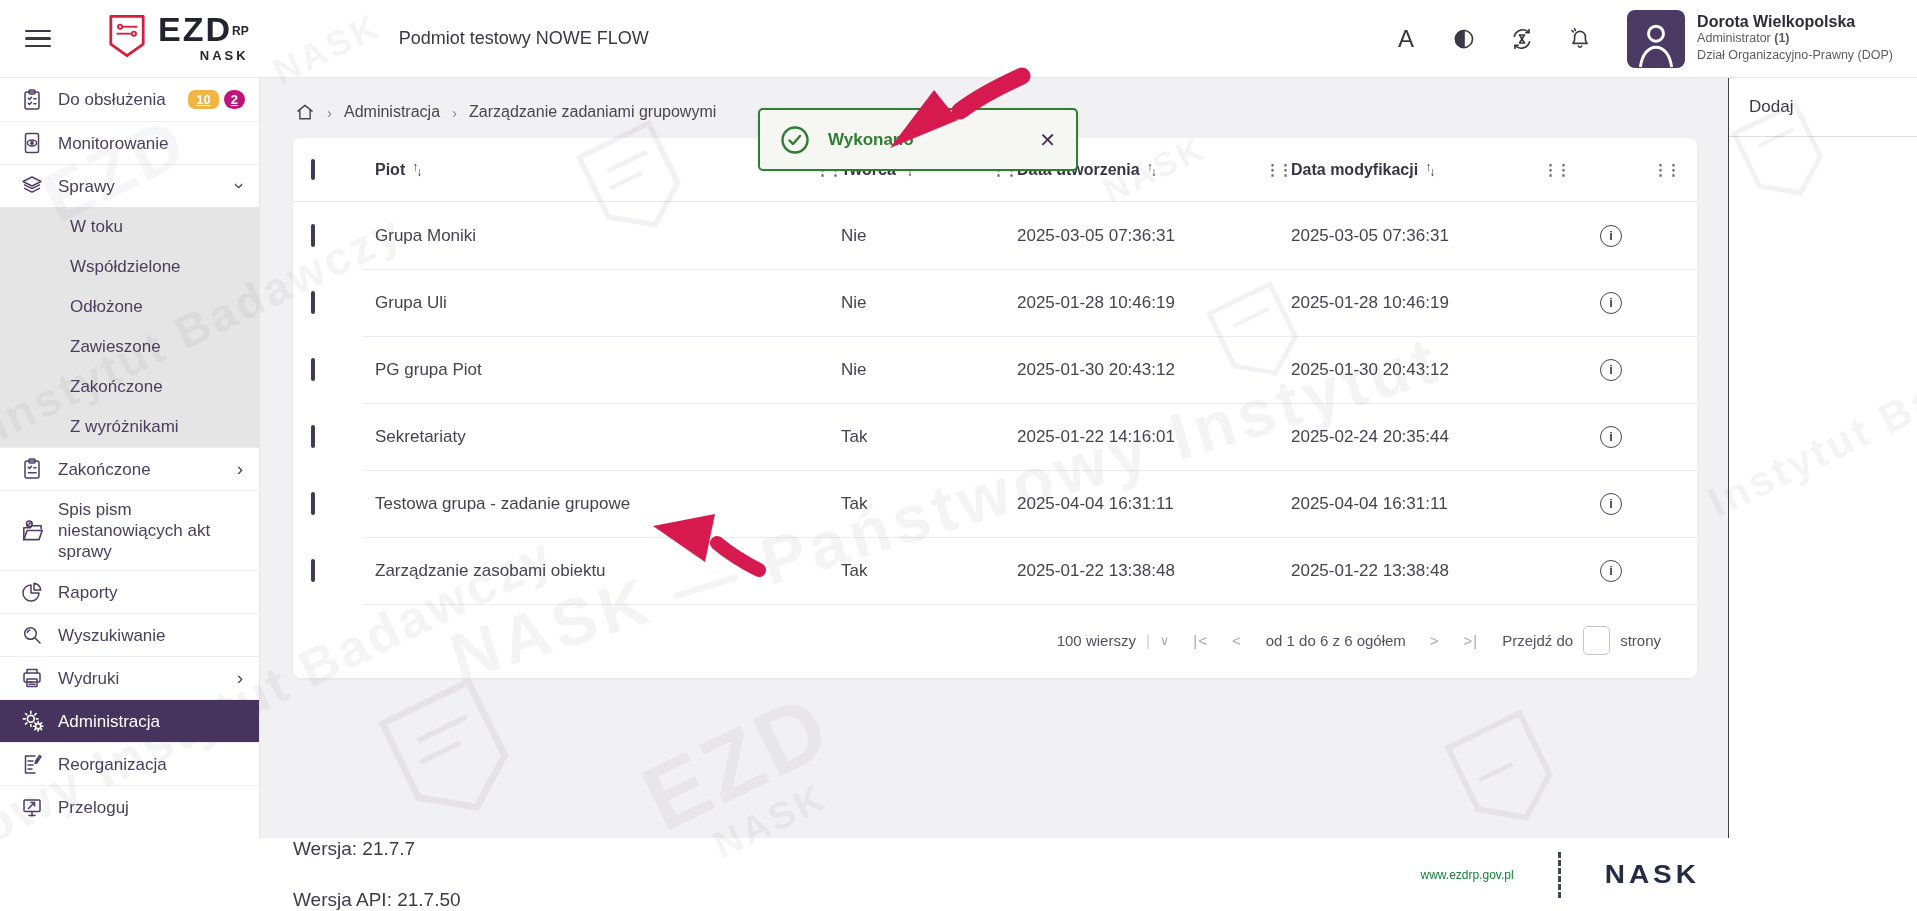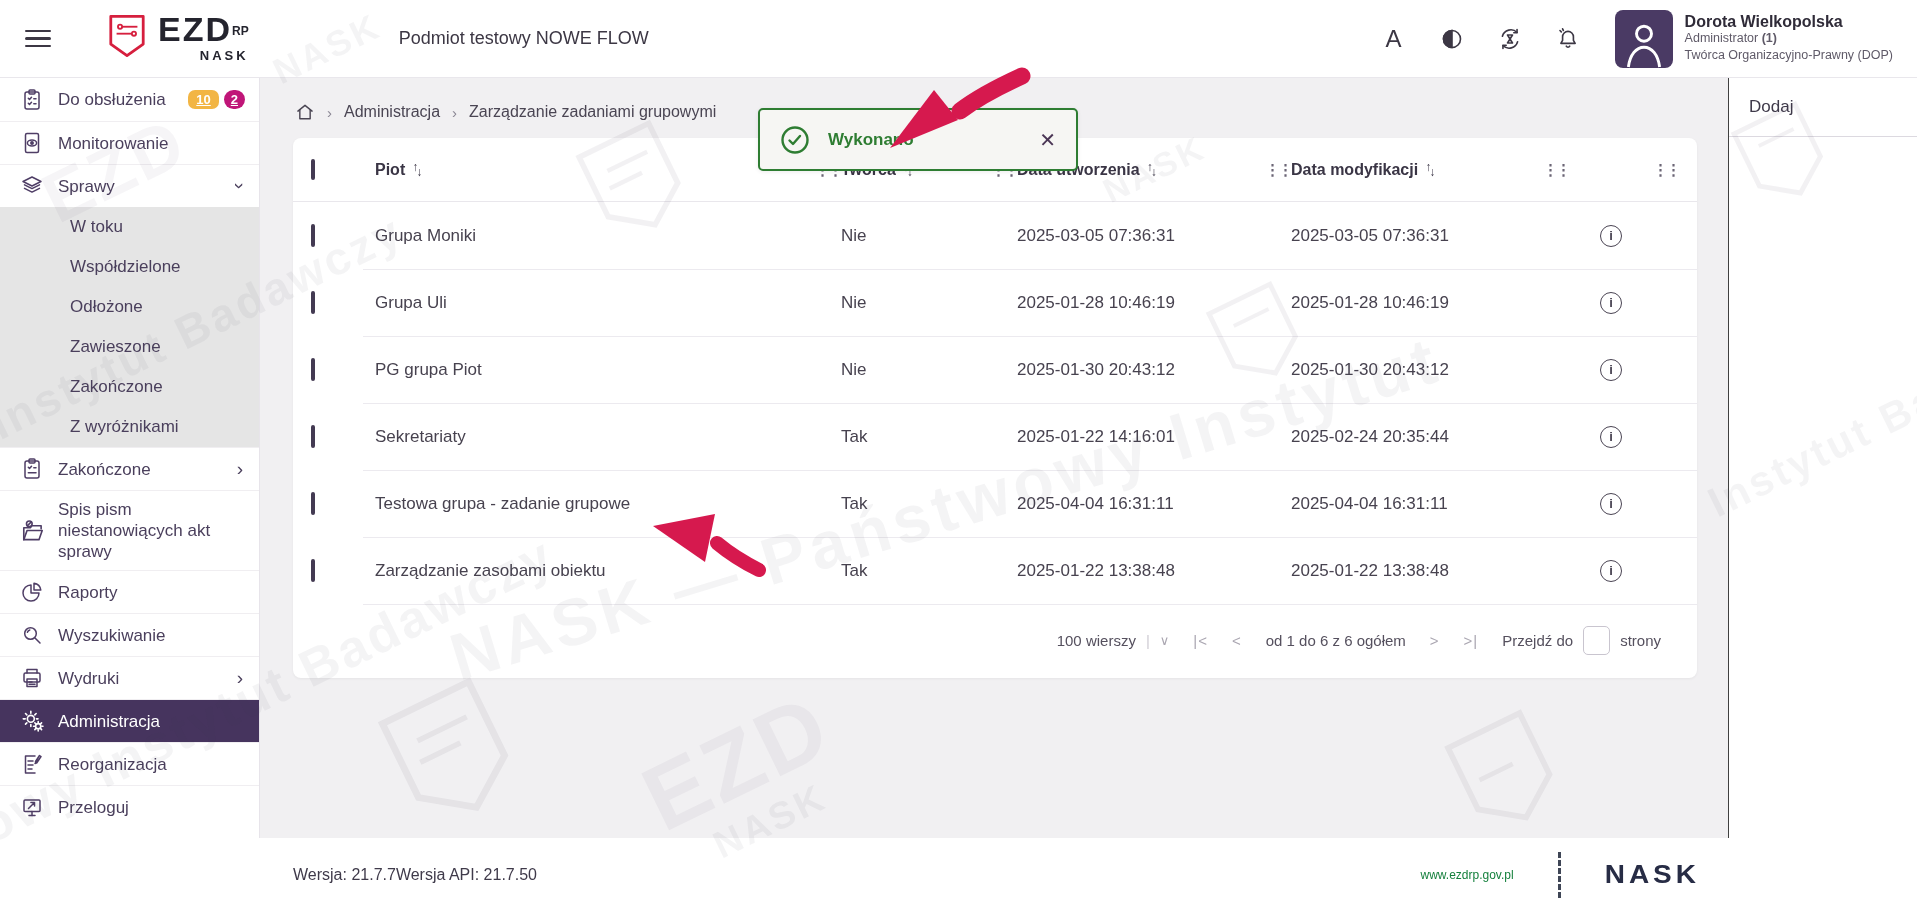--- a/index.html
+++ b/index.html
@@ -102,21 +102,21 @@
   .toast { position:absolute; left:758px; top:108px; width:320px; height:63px; background:#f6f6f3;
     border:2px solid #2e7d32; border-radius:5px; display:flex; align-items:center; padding:0 20px;
     gap:18px; z-index:55; box-shadow:0 1px 4px rgba(0,0,0,.08); }
   .toast-msg { color:#2e7d32; font-weight:700; font-size:17px; }
   .toast-close { margin-left:auto; color:#4a3554; font-size:20px; cursor:pointer; }
   .annot { position:absolute; z-index:70; pointer-events:none; }
 
   
   .footer { position:absolute; left:0; top:838px; width:1917px; height:73px; background:#fff;
     display:flex; align-items:center; padding:0 217px 0 293px; z-index:25; }
-  .ver-block { display:flex; line-height:24px; font-size:16px; color:#3f3a4a; }
+  .ver-block { display:flex; flex-direction:column; line-height:24px; font-size:19px; color:#3f3a4a;gap:27px; }
   .footer-right { margin-left:auto; display:flex; align-items:center; gap:44px; }
   .site-link { font-size:12px; color:#15803d; cursor:pointer; }
   .dash-div { height:46px; border-left:3px dashed #3f4656; }
   .nask-logo { font-size:28px; font-weight:800; color:#272c45; letter-spacing:4px; transform:scaleY(.92); }
 
   
   .wm { position:absolute; transform:rotate(-26deg); font-weight:800; color:rgba(74,63,92,.06);
     white-space:nowrap; pointer-events:none; z-index:40; letter-spacing:3px; }
   .wm-logo { position:absolute; transform:rotate(-26deg); pointer-events:none; z-index:40;
     color:rgba(74,63,92,.07); }
@@ -180,21 +180,21 @@
     <div class="user-chip">
       <div class="avatar">
         <svg width="50" height="52" viewBox="0 0 24 24" fill="none" stroke="#fff" stroke-width="1.4">
           <circle cx="12" cy="8" r="3.6"></circle>
           <path d="M4.5 24c.8-6 3.8-9.5 7.5-9.5s6.7 3.5 7.5 9.5"></path>
         </svg>
       </div>
       <div class="user-meta">
         <span class="user-name">Dorota Wielkopolska</span>
         <span class="user-sub"><span>Administrator </span><b>(1)</b></span>
-        <span class="user-sub">Twórca Organizacyjno-Prawny (DOP)</span>
+        <span class="user-sub">Dział Organizacyjno-Prawny (DOP)</span>
       </div>
     </div>
   </div>
 
   <div class="sidebar">
 
     <div class="side-item">
       <span class="sicon">
         <svg width="24" height="24" viewBox="0 0 24 24" fill="none" stroke="currentColor" stroke-width="1.5" stroke-linecap="round" stroke-linejoin="round">
           <rect x="5" y="4" width="14" height="17" rx="2"></rect>

